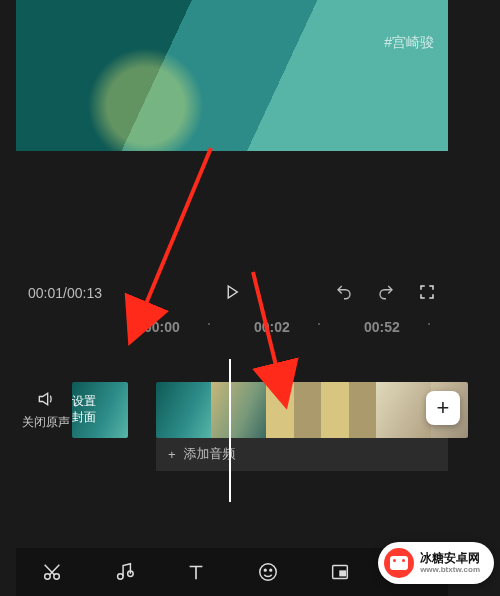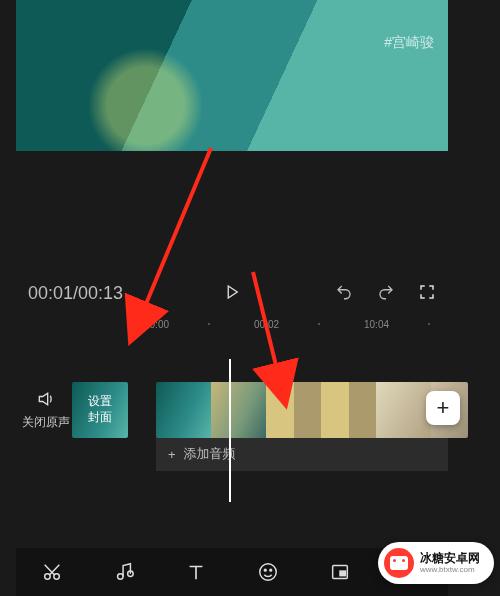--- a/index.html
+++ b/index.html
@@ -50,44 +50,45 @@
     display: flex;
     align-items: center;
     height: 44px;
     padding: 0 12px;
     color: #bdbdbd;
     font-size: 14px;
     position: relative;
   }
   .time {
     color: #bdbdbd;
-    font-size: 18px;
+    font-size: 14px;
     flex: 0 0 auto;
   }
   .play {
     position: absolute;
     left: 50%;
     transform: translateX(-50%);
   }
   .right-controls {
     margin-left: auto;
     display: flex;
     gap: 22px;
     align-items: center;
   }
   .icon { display: inline-block; }
   
   .ruler {
     height: 22px;
     display: flex;
     align-items: center;
-    font-size: 10px;
+    font-size: 14px;
     color: #888;
     position: relative;
     padding: 0 8px;
+    font-weight: bold;
   }
   .ruler .tick {
     position: absolute;
     top: 4px;
   }
   .ruler .dot {
     position: absolute;
     top: 8px;
     width: 2px; height: 2px; background:#666; border-radius:50%;
   }
@@ -110,21 +111,20 @@
   }
   .cover-set {
     position: absolute;
     left: 56px;
     top: 45px;
     width: 56px;
     height: 56px;
     background: linear-gradient(115deg,#0e5a56,#2d8c88 60%,#57b5a8);
     display: flex;
     align-items: center;
-    justify-content: center;
     color: #fff;
     font-size: 12px;
     white-space: pre;
     text-align: center;
     line-height: 1.3;
     border-radius: 2px;
   }
   .clips {
     position: absolute;
     left: 140px;
@@ -210,20 +210,21 @@
     position: absolute;
     right: 6px;
     bottom: 12px;
     background: #fff;
     border-radius: 22px;
     padding: 6px 14px 6px 6px;
     display: flex;
     align-items: center;
     gap: 6px;
     box-shadow: 0 2px 8px rgba(0,0,0,0.35);
+    text-align: right;
   }
   .wm-logo {
     width: 30px; height: 30px;
     border-radius: 50%;
     background: #ff3b30;
     position: relative;
     display:flex;align-items:center;justify-content:center;
   }
   .wm-face {
     width: 18px; height: 14px;
@@ -240,21 +241,21 @@
     border-radius: 50%;
   }
   .wm-face::before { left: 3px; }
   .wm-face::after { right: 3px; }
   .wm-text {
     color: #111;
     font-weight: 600;
     font-size: 12px;
     line-height: 1.15;
   }
-  .wm-text .sub { font-size: 8px; color:#888; font-weight:400; }
+  .wm-text .sub { font-size: 8px; color:#888; font-weight:700; }
 </style>
 </head>
 <body>
 
 <div class="app">
 
   <div class="preview">
     <div class="preview-img"></div>
     <div class="preview-wm">#宫崎骏</div>
   </div>
@@ -289,21 +290,21 @@
           </svg>
       </span>
     </div>
   </div>
 
   <div class="ruler">
     <span class="tick" style="left:128px">00:00</span>
     <span class="dot" style="left:192px"></span>
     <span class="tick" style="left:238px">00:02</span>
     <span class="dot" style="left:302px"></span>
-    <span class="tick" style="left:348px">10:04</span>
+    <span class="tick" style="left:348px">00:52</span>
     <span class="dot" style="left:412px"></span>
   </div>
 
   <div class="timeline-wrap">
 
     <div class="mute">
       <span class="spk icon">
         <svg width="20" height="20" viewBox="0 0 24 24" fill="none" stroke="#ddd" stroke-width="1.6">
             <path d="M4 9v6h4l6 4V5l-6 4H4z"></path>
             <path d="M17 8c1.5 1.5 1.5 6.5 0 8"></path>

